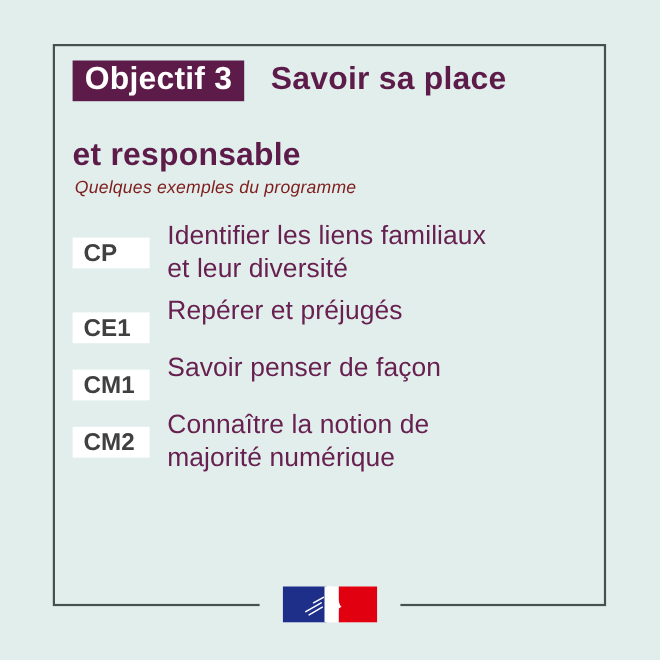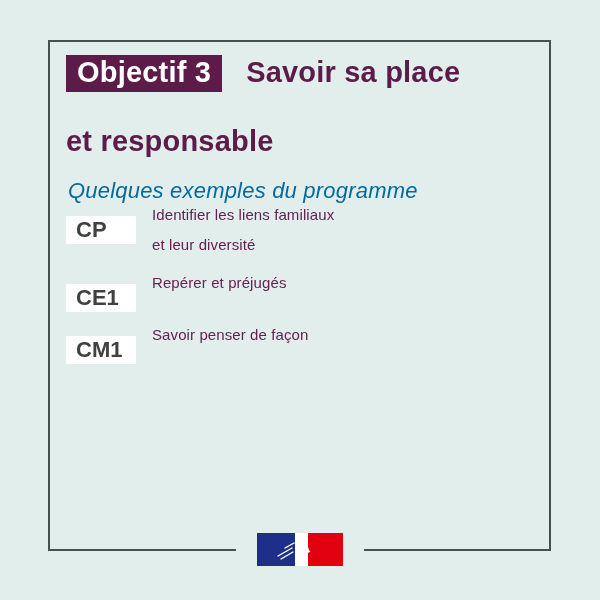--- a/index.html
+++ b/index.html
@@ -42,24 +42,24 @@
   .badge {
     display: inline-block;
     background: #5d1b49;
     color: #ffffff;
     padding: 1px 11px 3px 11px;
     margin-right: 24px;
   }
   .subtitle {
     position: absolute;
     left: 18px;
-    top: 136px;
+    top: 120px;
     font-style: italic;
-    font-size: 22px;
-    color: #0369a1;
+    font-size: 16px;
+    color: #7f1d1d;
     font-weight: 500;
     letter-spacing: 0.2px;
   }
   .rows {
     position: absolute;
     left: 16px;
     top: 158px;
     width: 470px;
   }
   .row {
@@ -75,21 +75,21 @@
     font-weight: bold;
     font-size: 22px;
     line-height: 28px;
     padding-left: 10px;
     box-sizing: border-box;
     margin-right: 16px;
     margin-top: 16px;
   }
   .row-text {
     color: #67204f;
-    font-size: 15px;
+    font-size: 24px;
     line-height: 30px;
     font-weight: 500;
     letter-spacing: 0.1px;
   }
   .logo-wrap {
     position: absolute;
     left: 50%;
     top: 100%;
     transform: translate(-50%, -50%);
     width: 128px;
@@ -135,20 +135,27 @@
       </div>
 
 
       <div class="row">
         <div class="level-box">CM1</div>
         <div class="row-text">
           <span>Savoir penser de façon</span><br>
         </div>
       </div>
 
+      <div class="row">
+        <div class="level-box">CM2</div>
+        <div class="row-text">
+          <span>Connaître la notion de</span><br>
+          <span>majorité numérique</span>
+        </div>
+      </div>
 
     </div>
 
     <div class="logo-wrap">
       <svg class="logo-svg" width="86" height="33" viewBox="0 0 86 33" xmlns="http://www.w3.org/2000/svg">
         <rect x="0" y="0" width="86" height="33" fill="#ffffff"></rect>
         <rect x="0" y="0" width="40" height="33" fill="#1e2f8a"></rect>
         <rect x="51" y="0" width="35" height="33" fill="#e1000f"></rect>
 
         <path fill="#ffffff" d="

